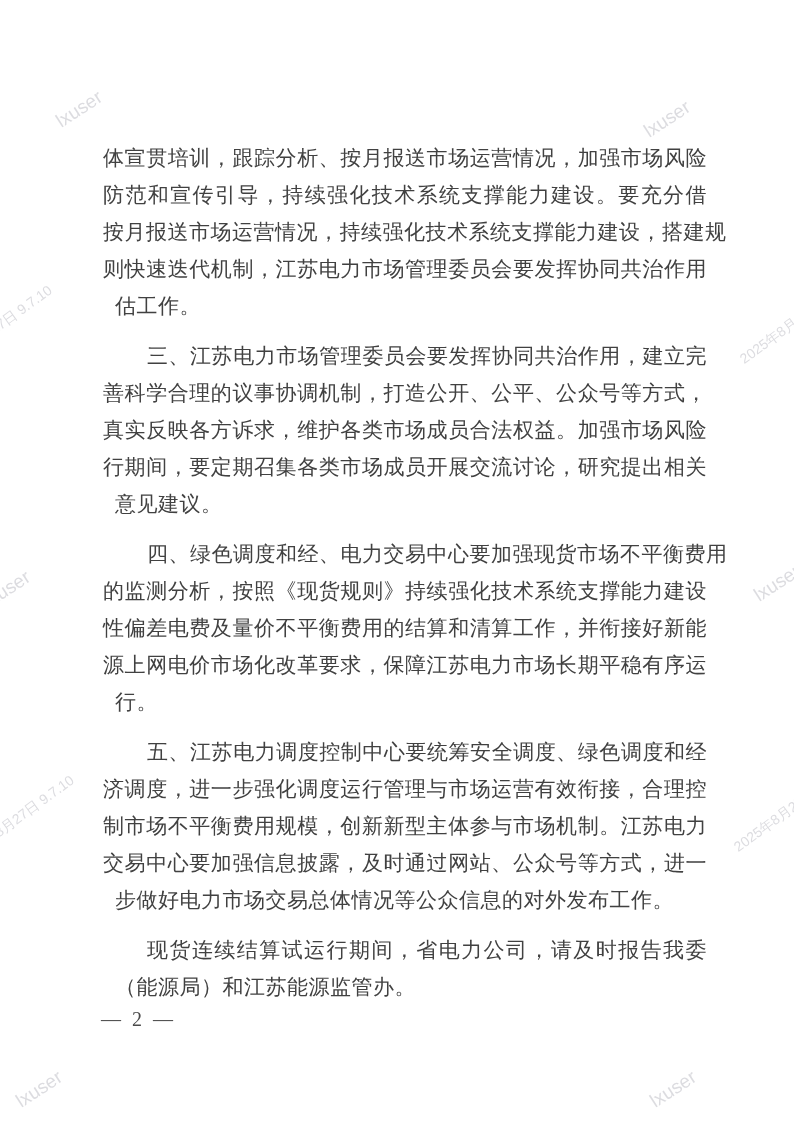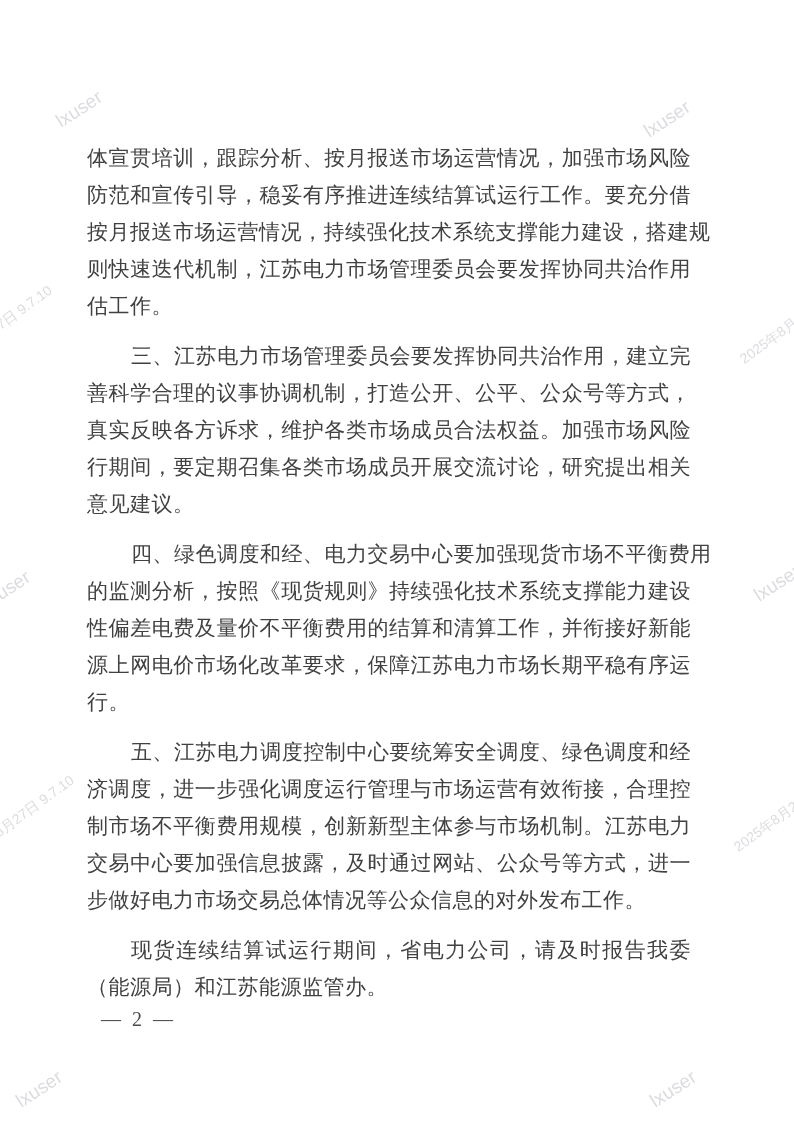--- a/index.html
+++ b/index.html
@@ -10,21 +10,21 @@
   .page {
     position: relative;
     width: 794px;
     height: 1122px;
     background: #ffffff;
     overflow: hidden;
     font-family: "Liberation Serif", "DejaVu Serif", serif;
   }
   .doc-body {
     position: absolute;
-    left: 87px;
+    left: 103px;
     top: 140px;
     width: 604px;
   }
   .line {
     font-size: 21px;
     line-height: 37px;
     height: 37px;
     color: #414141;
     text-align: justify;
     text-align-last: justify;
@@ -34,20 +34,21 @@
   }
   .line.last {
     text-align-last: left;
     white-space: normal;
   }
   .line.indent {
     padding-left: 44px;
   }
   .line.para-end {
     margin-bottom: 13px;
+    margin-left: 12px;
   }
   .page-number {
     position: absolute;
     left: 101px;
     top: 1008px;
     font-size: 20px;
     color: #4a4a4a;
     letter-spacing: 3px;
     font-family: "Liberation Serif", "DejaVu Serif", serif;
   }
@@ -71,21 +72,21 @@
       <span class="watermark" style="left: 742px; top: 352px; font-size: 14px; transform: rotate(-36deg);">2025年8月27日 9.7.10</span>
       <span class="watermark" style="left: -14px; top: 592px; font-size: 19px; transform: rotate(-33deg);">lxuser</span>
       <span class="watermark" style="left: 756px; top: 586px; font-size: 19px; transform: rotate(-33deg);">lxuser</span>
       <span class="watermark" style="left: -40px; top: 852px; font-size: 14px; transform: rotate(-36deg);">2025年8月27日 9.7.10</span>
       <span class="watermark" style="left: 736px; top: 840px; font-size: 14px; transform: rotate(-36deg);">2025年8月27日 9.7.10</span>
       <span class="watermark" style="left: 18px; top: 1092px; font-size: 19px; transform: rotate(-33deg);">lxuser</span>
       <span class="watermark" style="left: 652px; top: 1092px; font-size: 19px; transform: rotate(-33deg);">lxuser</span>
     </div>
   <div class="doc-body">
       <div class="line">体宣贯培训，跟踪分析、按月报送市场运营情况，加强市场风险</div>
-      <div class="line">防范和宣传引导，稳妥有序推进连续结算试运行工作。要充分借</div>
+      <div class="line">防范和宣传引导，持续强化技术系统支撑能力建设。要充分借</div>
       <div class="line">按月报送市场运营情况，持续强化技术系统支撑能力建设，搭建规</div>
       <div class="line">则快速迭代机制，江苏电力市场管理委员会要发挥协同共治作用</div>
       <div class="line last para-end">估工作。</div>
       <div class="line indent">三、江苏电力市场管理委员会要发挥协同共治作用，建立完</div>
       <div class="line">善科学合理的议事协调机制，打造公开、公平、公众号等方式，</div>
       <div class="line">真实反映各方诉求，维护各类市场成员合法权益。加强市场风险</div>
       <div class="line">行期间，要定期召集各类市场成员开展交流讨论，研究提出相关</div>
       <div class="line last para-end">意见建议。</div>
       <div class="line indent">四、绿色调度和经、电力交易中心要加强现货市场不平衡费用</div>
       <div class="line">的监测分析，按照《现货规则》持续强化技术系统支撑能力建设</div>

